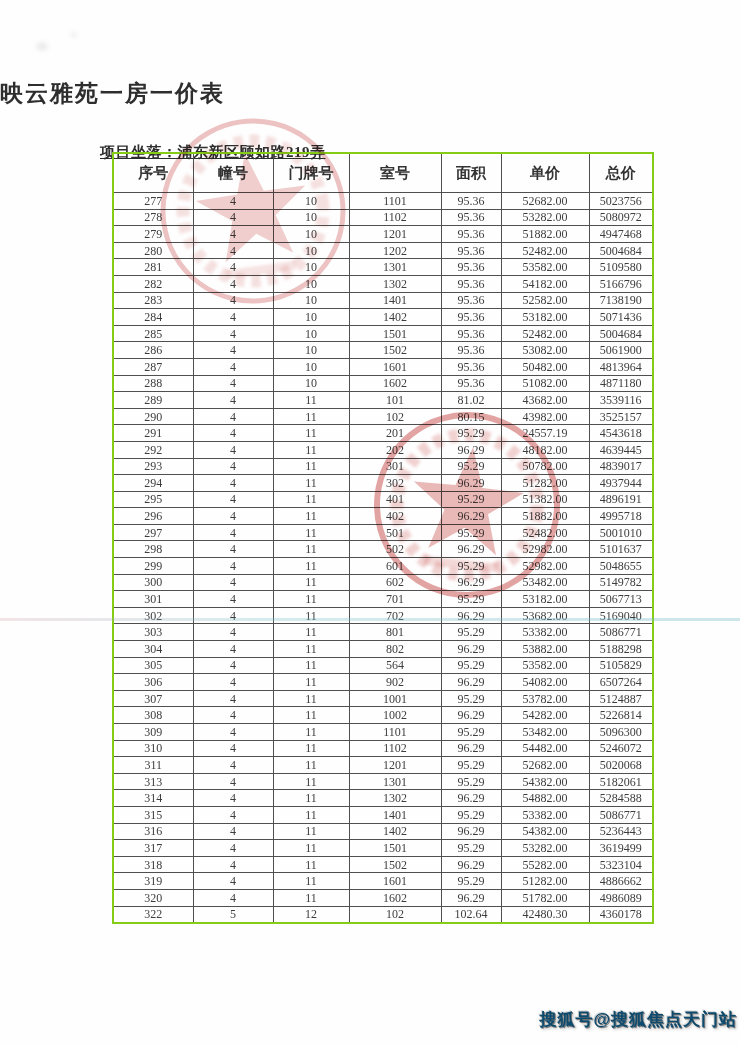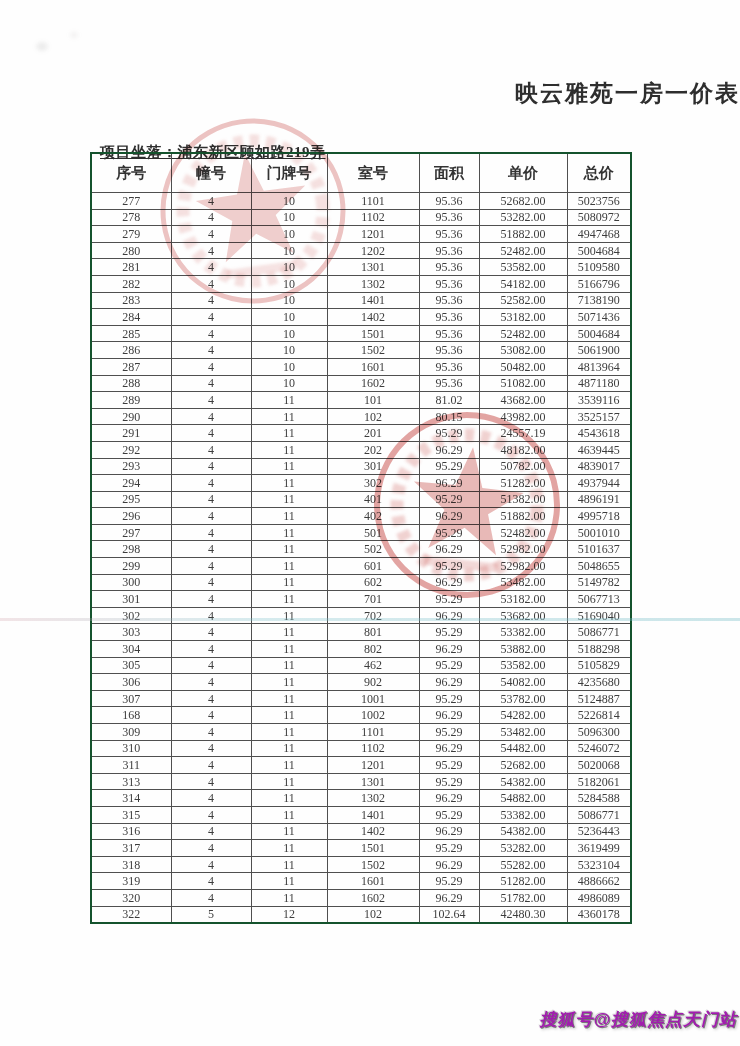--- a/index.html
+++ b/index.html
@@ -12,45 +12,45 @@
     background: #fefefe;
     overflow: hidden;
     font-family: "Liberation Serif", "DejaVu Serif", serif;
     color: #3b3b3b;
   }
   .doc-title {
     position: absolute;
     top: 78px;
     left: 0;
     width: 740px;
-    text-align: right;
+    text-align: left;
     font-size: 23px;
     font-weight: bold;
     letter-spacing: 2px;
     color: #2e2e2e;
   }
   .location-line {
     position: absolute;
     top: 131px;
     left: 100px;
     font-size: 15px;
     font-weight: bold;
     color: #2e2e2e;
     text-decoration: underline;
     letter-spacing: 0.5px;
     margin-top: 12px;
   }
   table.price-table {
     position: absolute;
     top: 152px;
-    left: 90px;
+    left: 112px;
     width: 540px;
     border-collapse: collapse;
     table-layout: fixed;
-    border: 2px solid #14532d;
+    border: 2px solid #84cc16;
   }
   .price-table th, .price-table td {
     border: 1px solid #4f4f4f;
     text-align: center;
     vertical-align: middle;
     padding: 0;
     overflow: hidden;
     white-space: nowrap;
   }
   .price-table th {
@@ -91,26 +91,25 @@
   .smudge-1 { left: 36px; top: 42px; width: 12px; height: 9px; background: rgba(90,90,90,0.10); }
   .smudge-2 { left: 70px; top: 32px; width: 8px; height: 6px; background: rgba(120,100,100,0.08); }
   .watermark {
     position: absolute;
     top: 1008px;
     right: 3px;
     font-family: "Liberation Sans", "DejaVu Sans", sans-serif;
     font-size: 17px;
     font-weight: bold;
     letter-spacing: 1px;
-    color: #a21caf;
+    color: #0c4a6e;
     text-shadow:
       1px 1px 0 rgba(80,80,80,0.70),
       -1px -1px 0 rgba(170,170,170,0.45),
       2px 2px 3px rgba(0,0,0,0.25);
-    font-style: italic;
   }
 </style>
 </head>
 <body>
 
 <div class="page">
 
   <div class="smudge smudge-1"></div>
   <div class="smudge smudge-2"></div>
 
@@ -389,45 +388,45 @@
           <td>11</td>
           <td>802</td>
           <td>96.29</td>
           <td>53882.00</td>
           <td>5188298</td>
         </tr>
         <tr>
           <td>305</td>
           <td>4</td>
           <td>11</td>
-          <td>462</td>
+          <td>564</td>
           <td>95.29</td>
           <td>53582.00</td>
           <td>5105829</td>
         </tr>
         <tr>
           <td>306</td>
           <td>4</td>
           <td>11</td>
           <td>902</td>
           <td>96.29</td>
           <td>54082.00</td>
-          <td>4235680</td>
+          <td>6507264</td>
         </tr>
         <tr>
           <td>307</td>
           <td>4</td>
           <td>11</td>
           <td>1001</td>
           <td>95.29</td>
           <td>53782.00</td>
           <td>5124887</td>
         </tr>
         <tr>
-          <td>168</td>
+          <td>308</td>
           <td>4</td>
           <td>11</td>
           <td>1002</td>
           <td>96.29</td>
           <td>54282.00</td>
           <td>5226814</td>
         </tr>
         <tr>
           <td>309</td>
           <td>4</td>

